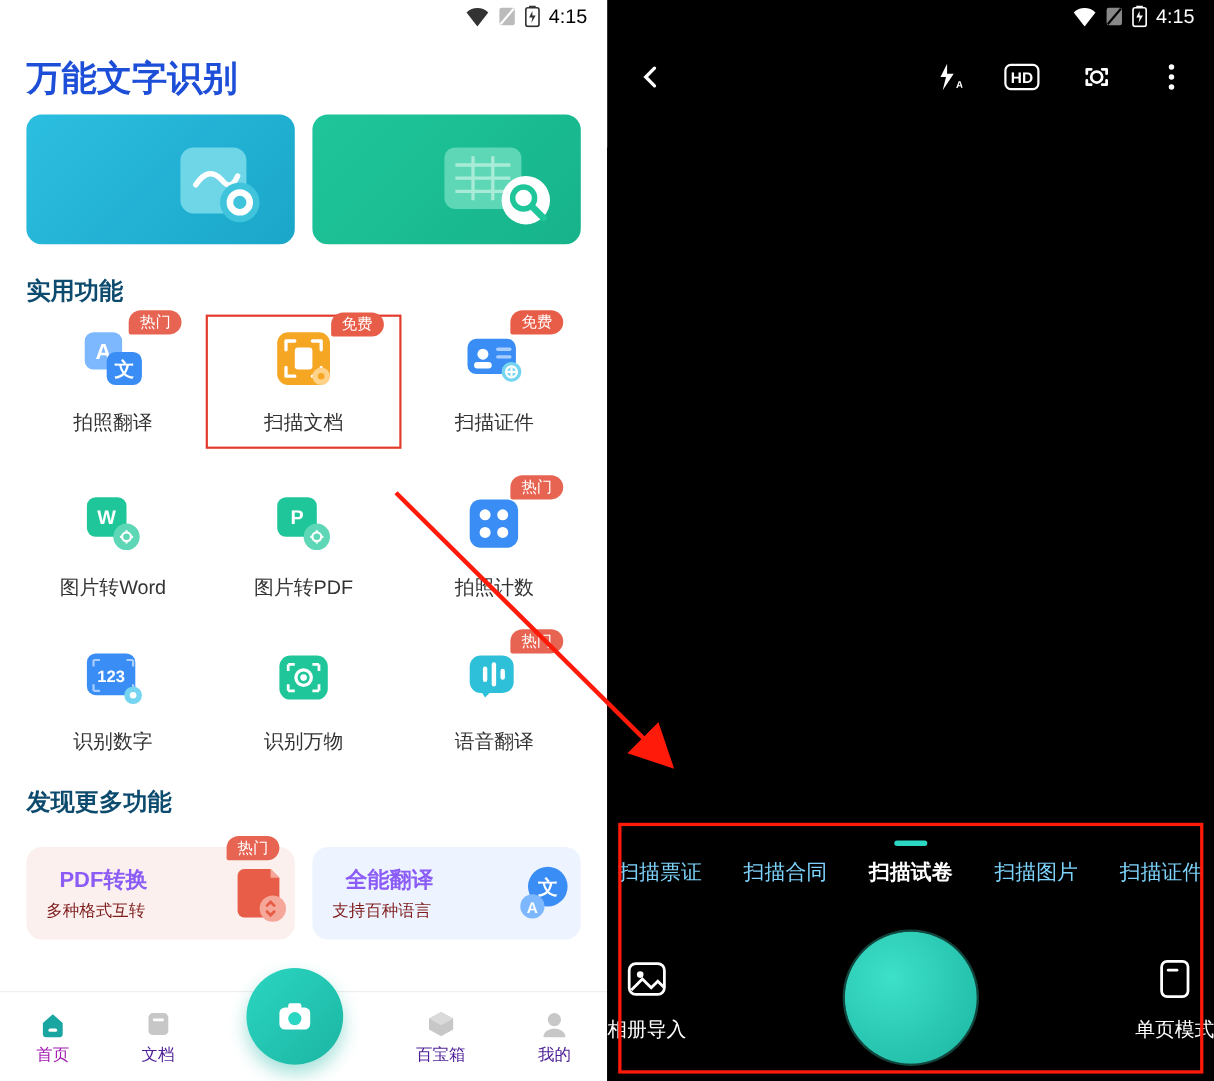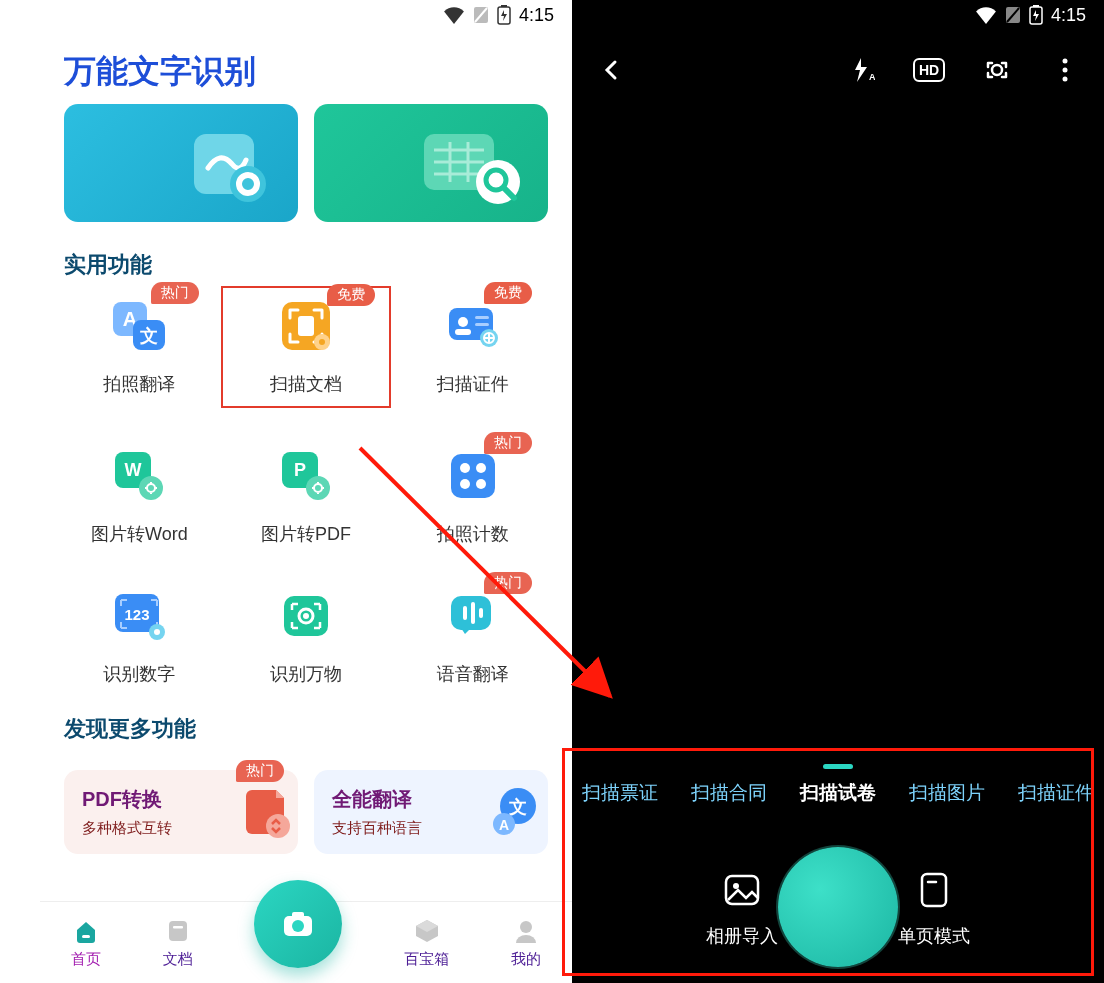--- a/index.html
+++ b/index.html
@@ -4,21 +4,21 @@
 <style>
   * { box-sizing: border-box; margin: 0; padding: 0; }
   body {
     font-family: -apple-system, "PingFang SC", "Microsoft YaHei", sans-serif;
     background: #fff;
     width: 1104px;
     height: 983px;
     position: relative;
     overflow: hidden;
   }
-  .container { display: flex; width: 100%; height: 100%; padding-left: 40px; }
+  .container { display: flex; width: 100%; height: 100%; }
   .left, .right { width: 552px; height: 983px; position: relative; }
   .left { background: #fff; }
   .right { background: #000; }
 
   
   .status-bar { display: flex; justify-content: flex-end; align-items: center; height: 30px; padding: 0 18px; font-size: 18px; gap: 8px; }
   .status-bar.dark { color: #fff; }
 
   
   .left-header {
@@ -52,21 +52,21 @@
     outline-offset: 0;
     padding: 6px 0 10px;
     margin-top: -6px;
   }
   .tile.highlight .badge { right: 14px; top:-4px; }
 
   
   .discover-row { display:flex; gap:16px; padding: 0 24px; margin-top:12px; }
   .discover-card { flex:1; background:#fbf0ee; border-radius:14px; padding:16px 18px; position:relative; min-height:76px; }
   .discover-card.blue { background:#eef4ff; }
-  .discover-title { font-size:20px; font-weight:700; color:#701a75; }
+  .discover-title { font-size:20px; font-weight:700; color:#8b5cf6;margin-left:12px; }
   .discover-sub { font-size:15px; color:#7f1d1d; margin-top:6px; }
   .discover-badge { position:absolute; top:-10px; right:14px; background:#e86452; color:#fff; font-size:14px; padding:2px 10px; border-radius:12px 12px 12px 2px; }
   .discover-icon { position:absolute; right:10px; top:14px; width:50px; height:50px; }
 
   
   .bottom-nav { position:absolute; bottom:0; left:0; right:0; height:82px; background:#fff; display:flex; align-items:center; justify-content:space-around; border-top:1px solid #eee; }
   .nav-item { display:flex; flex-direction:column; align-items:center; gap:4px; font-size:15px; color:#4c1d95; }
   .nav-item.active { color:#a21caf; }
   .nav-icon { width:30px; height:30px; border-radius:8px; display:flex; align-items:center; justify-content:center; }
   .nav-camera { width:88px; height:88px; border-radius:50%; background:linear-gradient(135deg,#2bd6c2,#1bb5a2); display:flex; align-items:center; justify-content:center; margin-top:-38px; box-shadow:0 8px 16px rgba(27,181,162,.4); }
@@ -78,21 +78,21 @@
 
   .camera-preview { position:absolute; top:134px; left:0; right:0; bottom:0; background:#000; }
 
   
   .scan-tabs { position:absolute; left:0; right:0; top:780px; display:flex; justify-content:space-between; padding:0 10px; }
   .scan-tab { color:#7dd3fc; font-size:19px; position:relative; }
   .scan-tab.active { color:#fff; font-weight:600; }
   .scan-tab.active::before { content:""; position:absolute; top:-16px; left:50%; transform:translateX(-50%); width:30px; height:5px; background:#2bd6c2; border-radius:3px; }
 
   
-  .right-bottom { position:absolute; left:0; right:0; bottom:16px; display:flex; align-items:center; justify-content:center; }
+  .right-bottom { position:absolute; left:0; right:0; bottom:16px; display:flex; align-items:center; justify-content:space-between; }
   .ctrl { display:flex; flex-direction:column; align-items:center; color:#fff; font-size:18px; gap:10px; }
   .ctrl-icon { width:48px; height:48px; display:flex; align-items:center; justify-content:center; }
   .shutter { width:120px; height:120px; border-radius:50%; background:radial-gradient(circle at 35% 35%, #3de0c8, #1bb5a2); box-shadow:0 0 0 2px rgba(59,224,200,.3); }
 
   
   .red-arrow { position:absolute; pointer-events:none; }
   .red-box { position:absolute; border:3px solid #ff1a0a; pointer-events:none; }
 
   svg { display:block; }
 </style>

